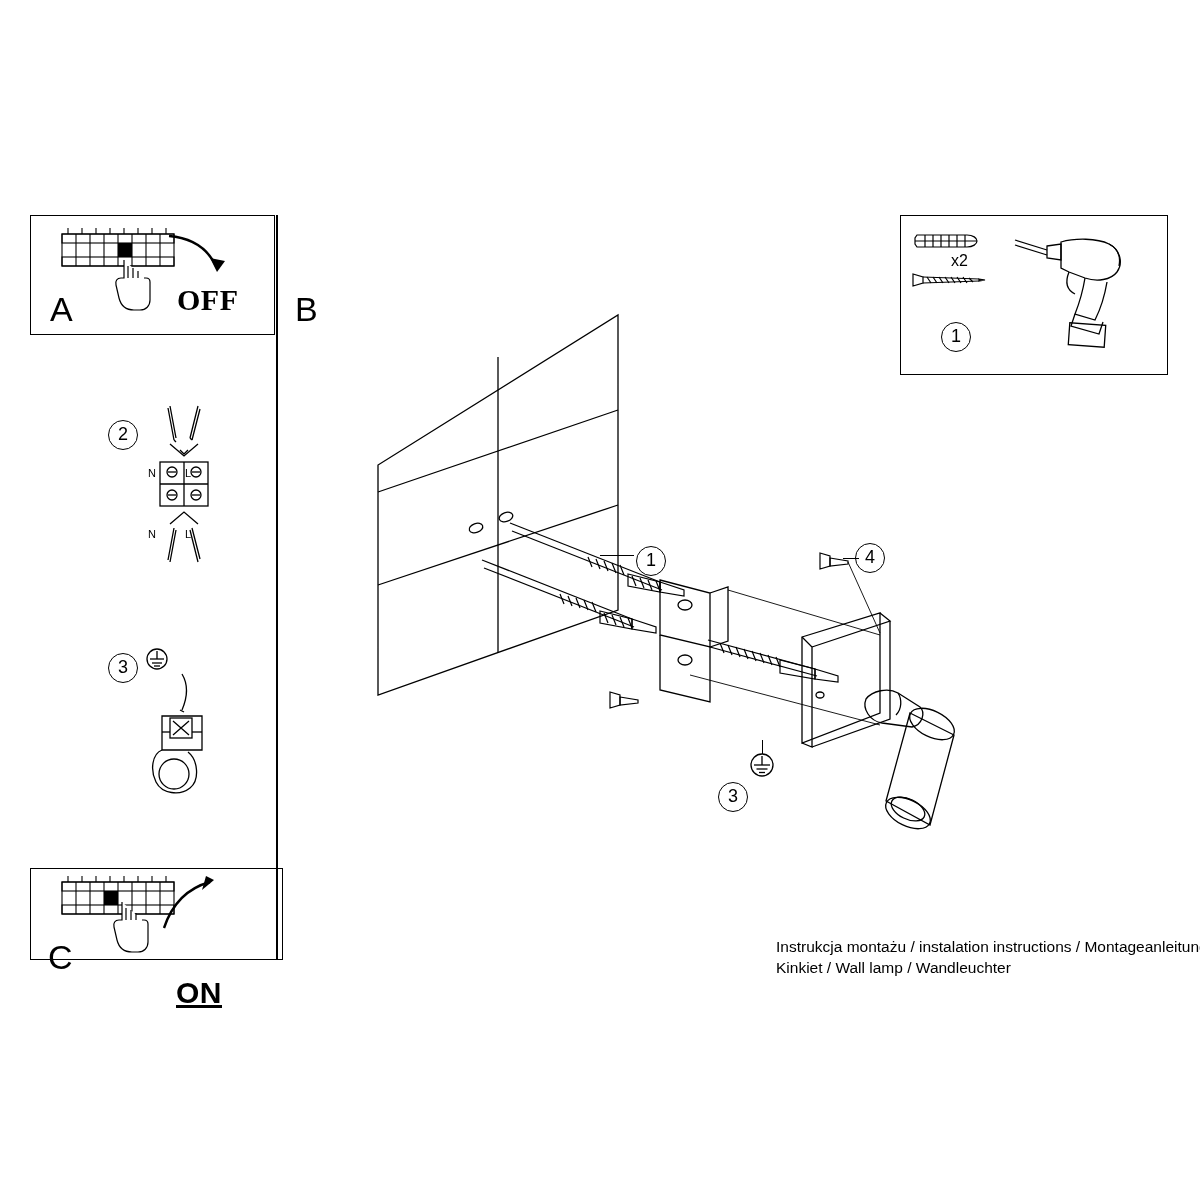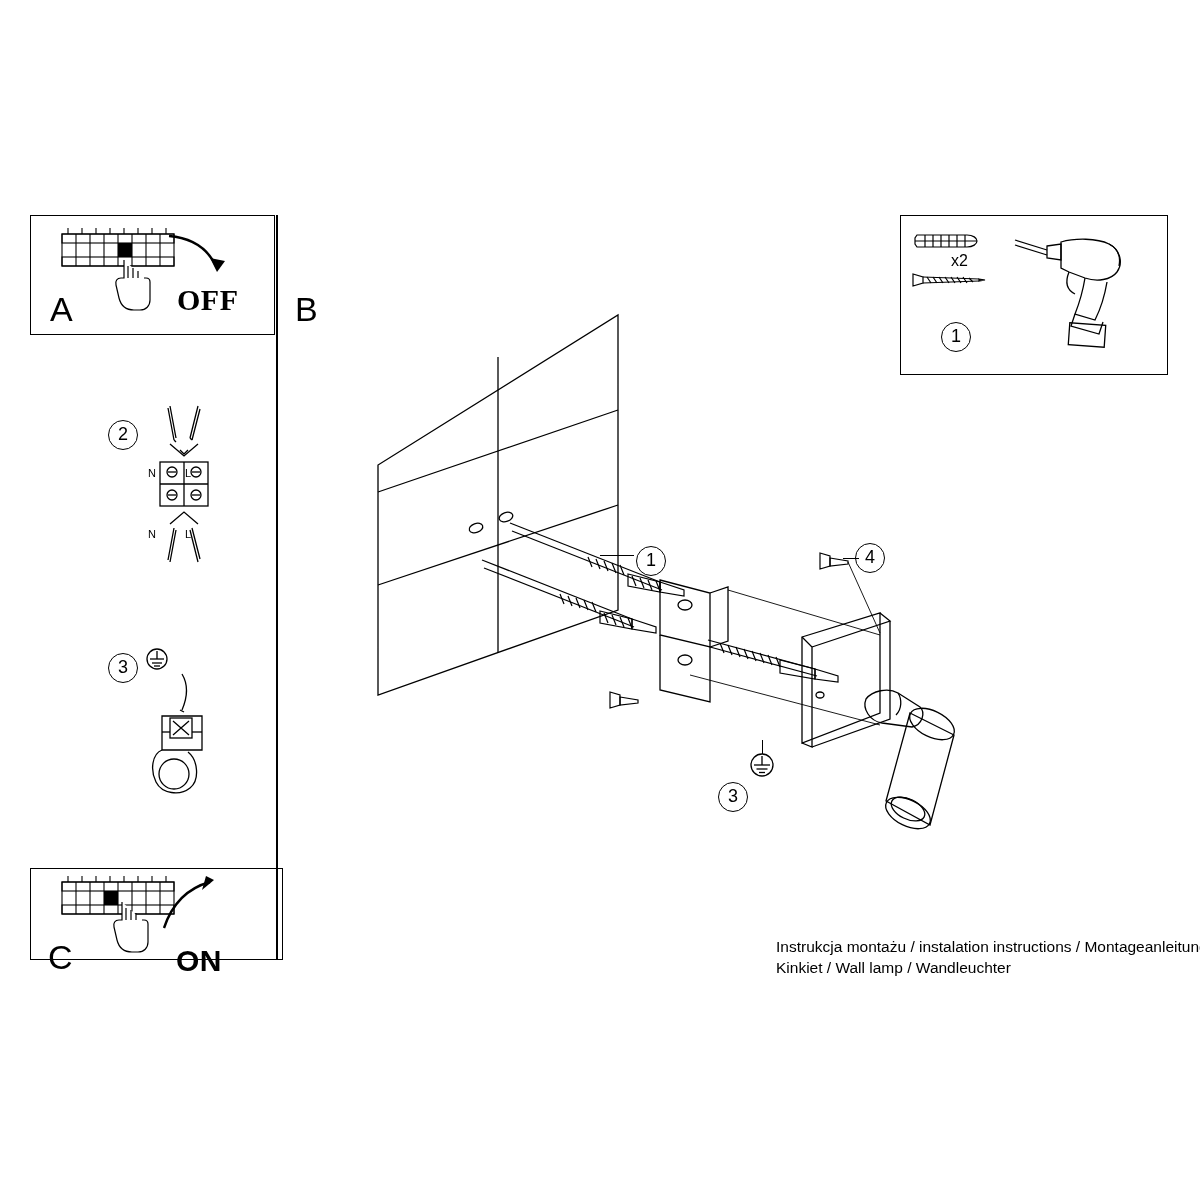--- a/index.html
+++ b/index.html
@@ -234,21 +234,21 @@
         <line x1="22" y1="62" x2="30" y2="62"></line>
         <line x1="52" y1="62" x2="62" y2="62"></line>
       </g>
     </svg>
   </div>
 
   <div class="boxframe" style="left:30px; top:868px; width:253px; height:92px;"></div>
 
   <div class="lbl step-letter" style="left:48px; top:938px;">C</div>
 
-  <div class="lbl onoff" style="left:176px; top:944px;">ON</div>
+  <div class="lbl onoff" style="left:176px; top:976px;text-decoration:underline;">ON</div>
 
   <div class="abs" style="left:58px; top:876px;">
     <svg width="130" height="70" viewBox="0 0 130 70">
       <g fill="none" stroke="#000" stroke-width="1.1">
         <rect x="4" y="6" width="112" height="32"></rect>
         <rect x="4" y="6" width="112" height="9"></rect>
         <rect x="4" y="29" width="112" height="9"></rect>
         <line x1="18" y1="6" x2="18" y2="38"></line>
         <line x1="32" y1="6" x2="32" y2="38"></line>
         <line x1="46" y1="6" x2="46" y2="38"></line>

